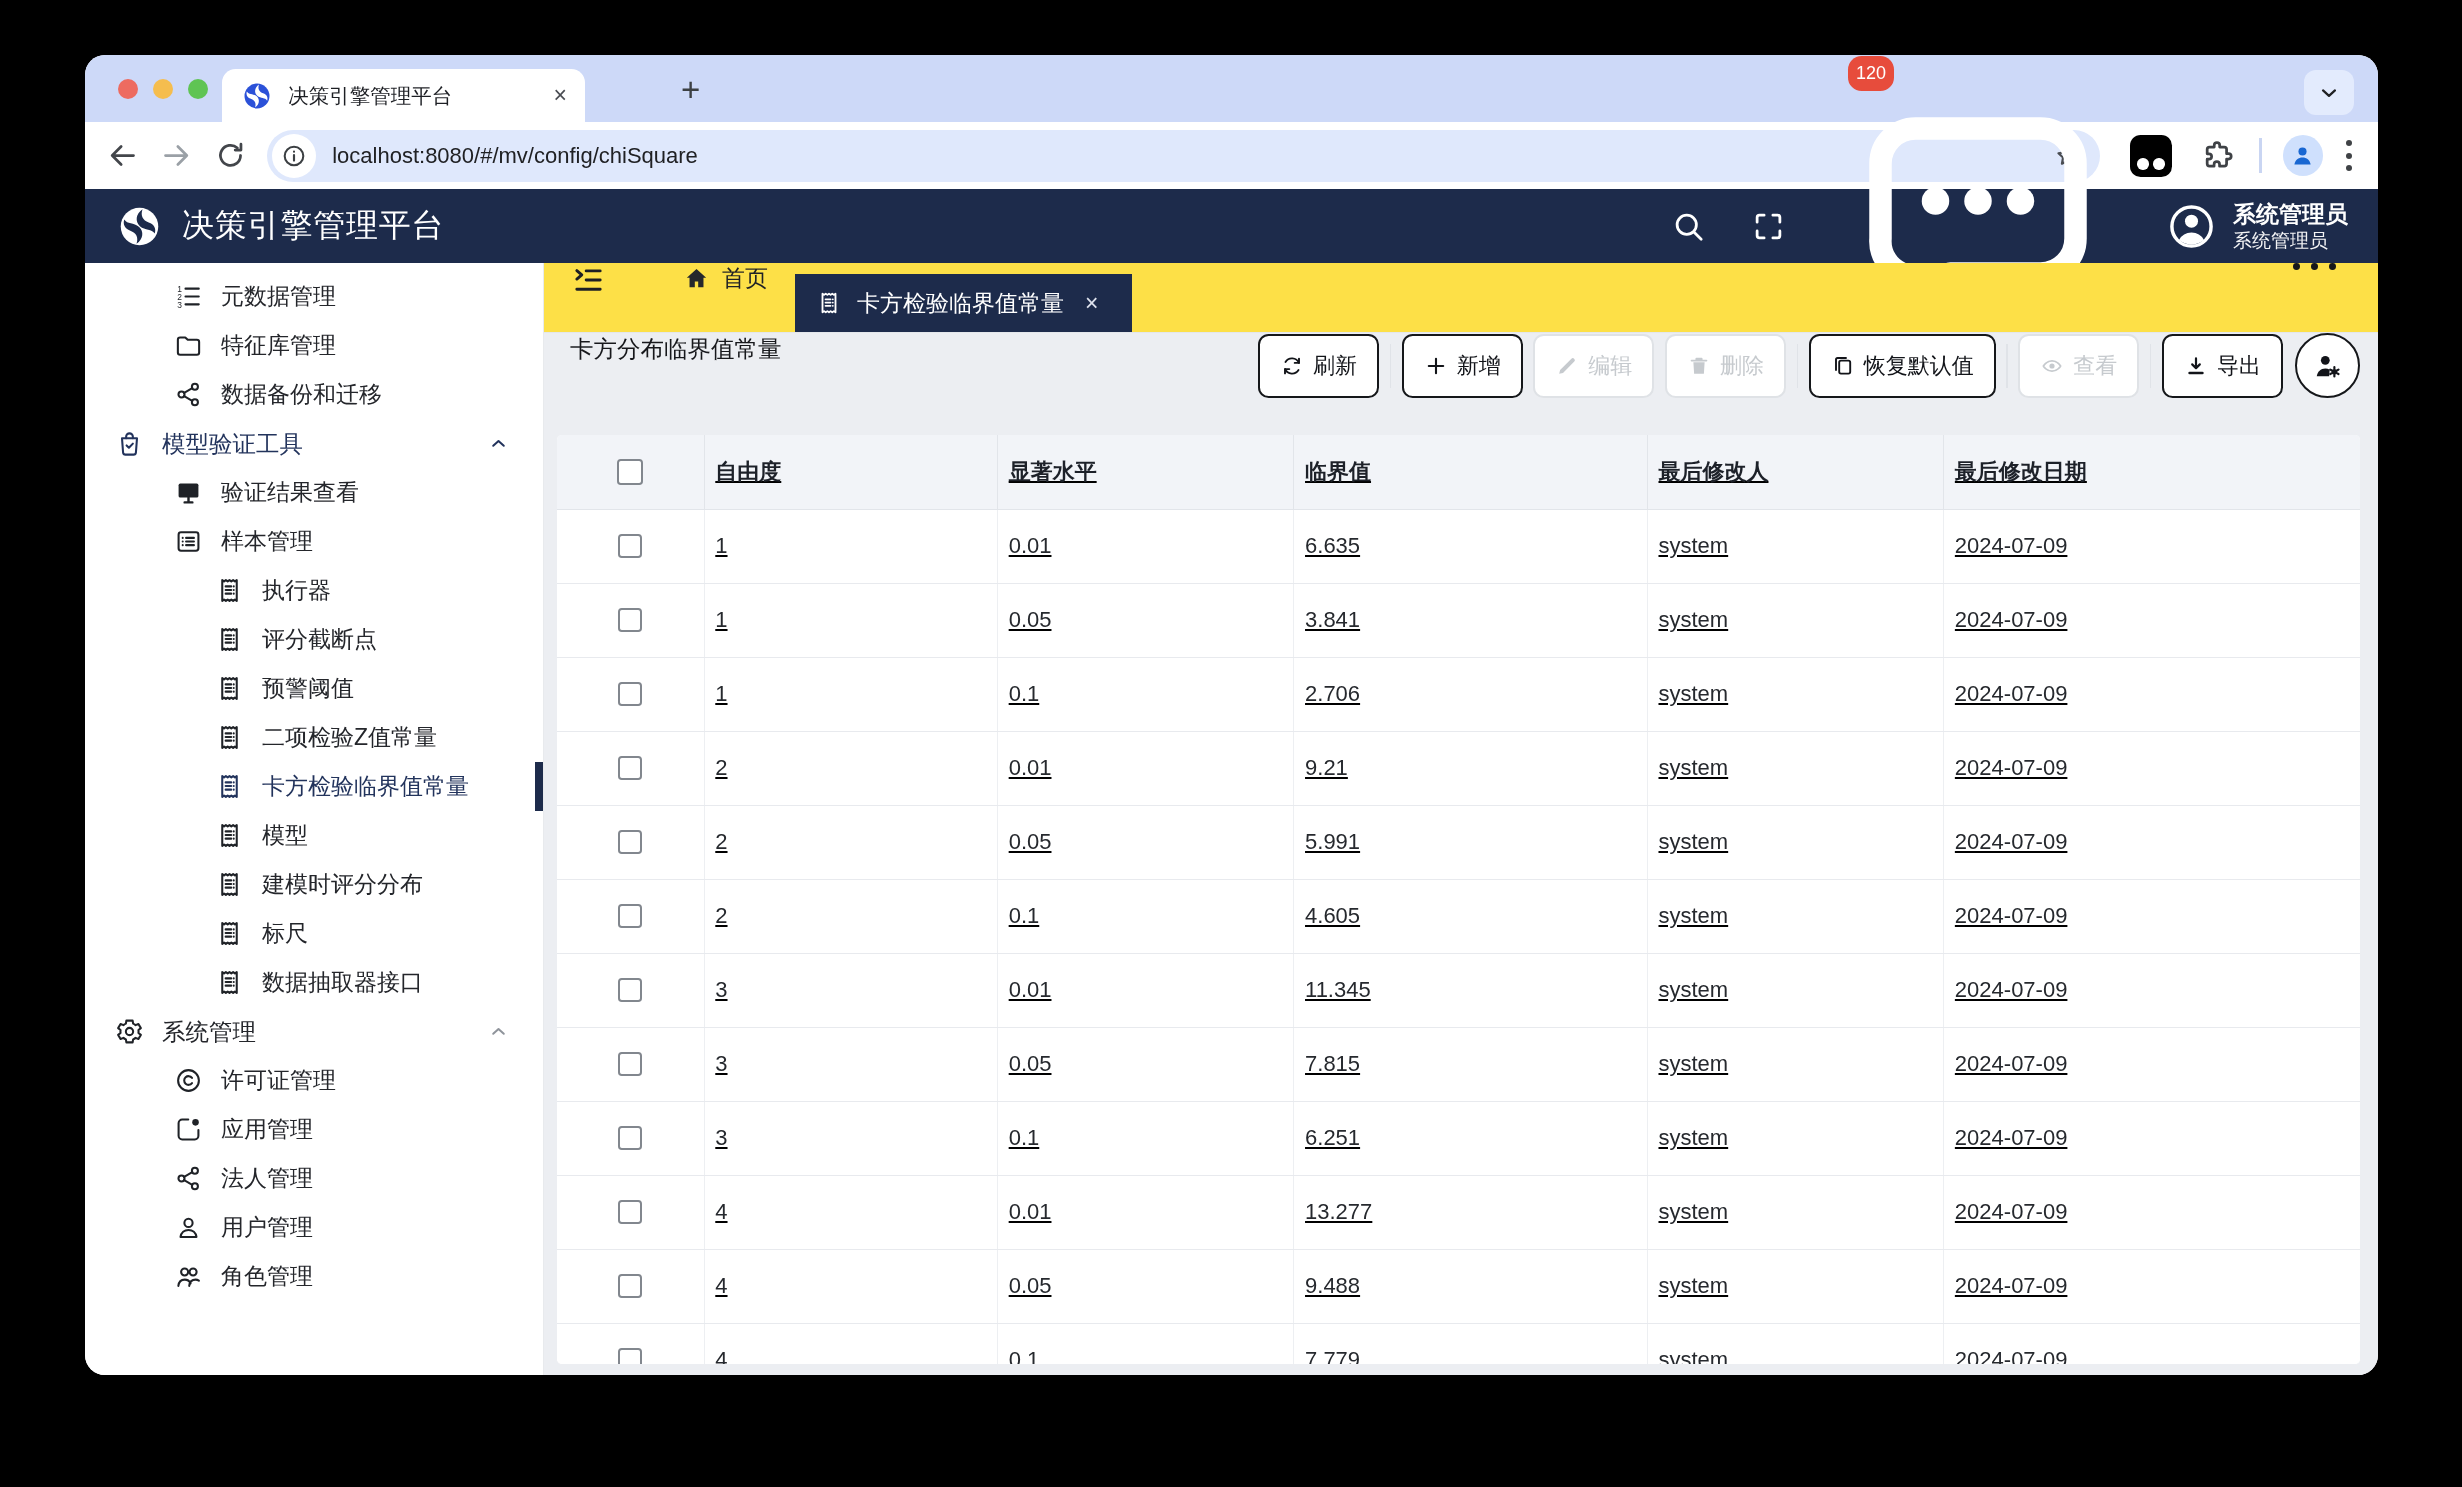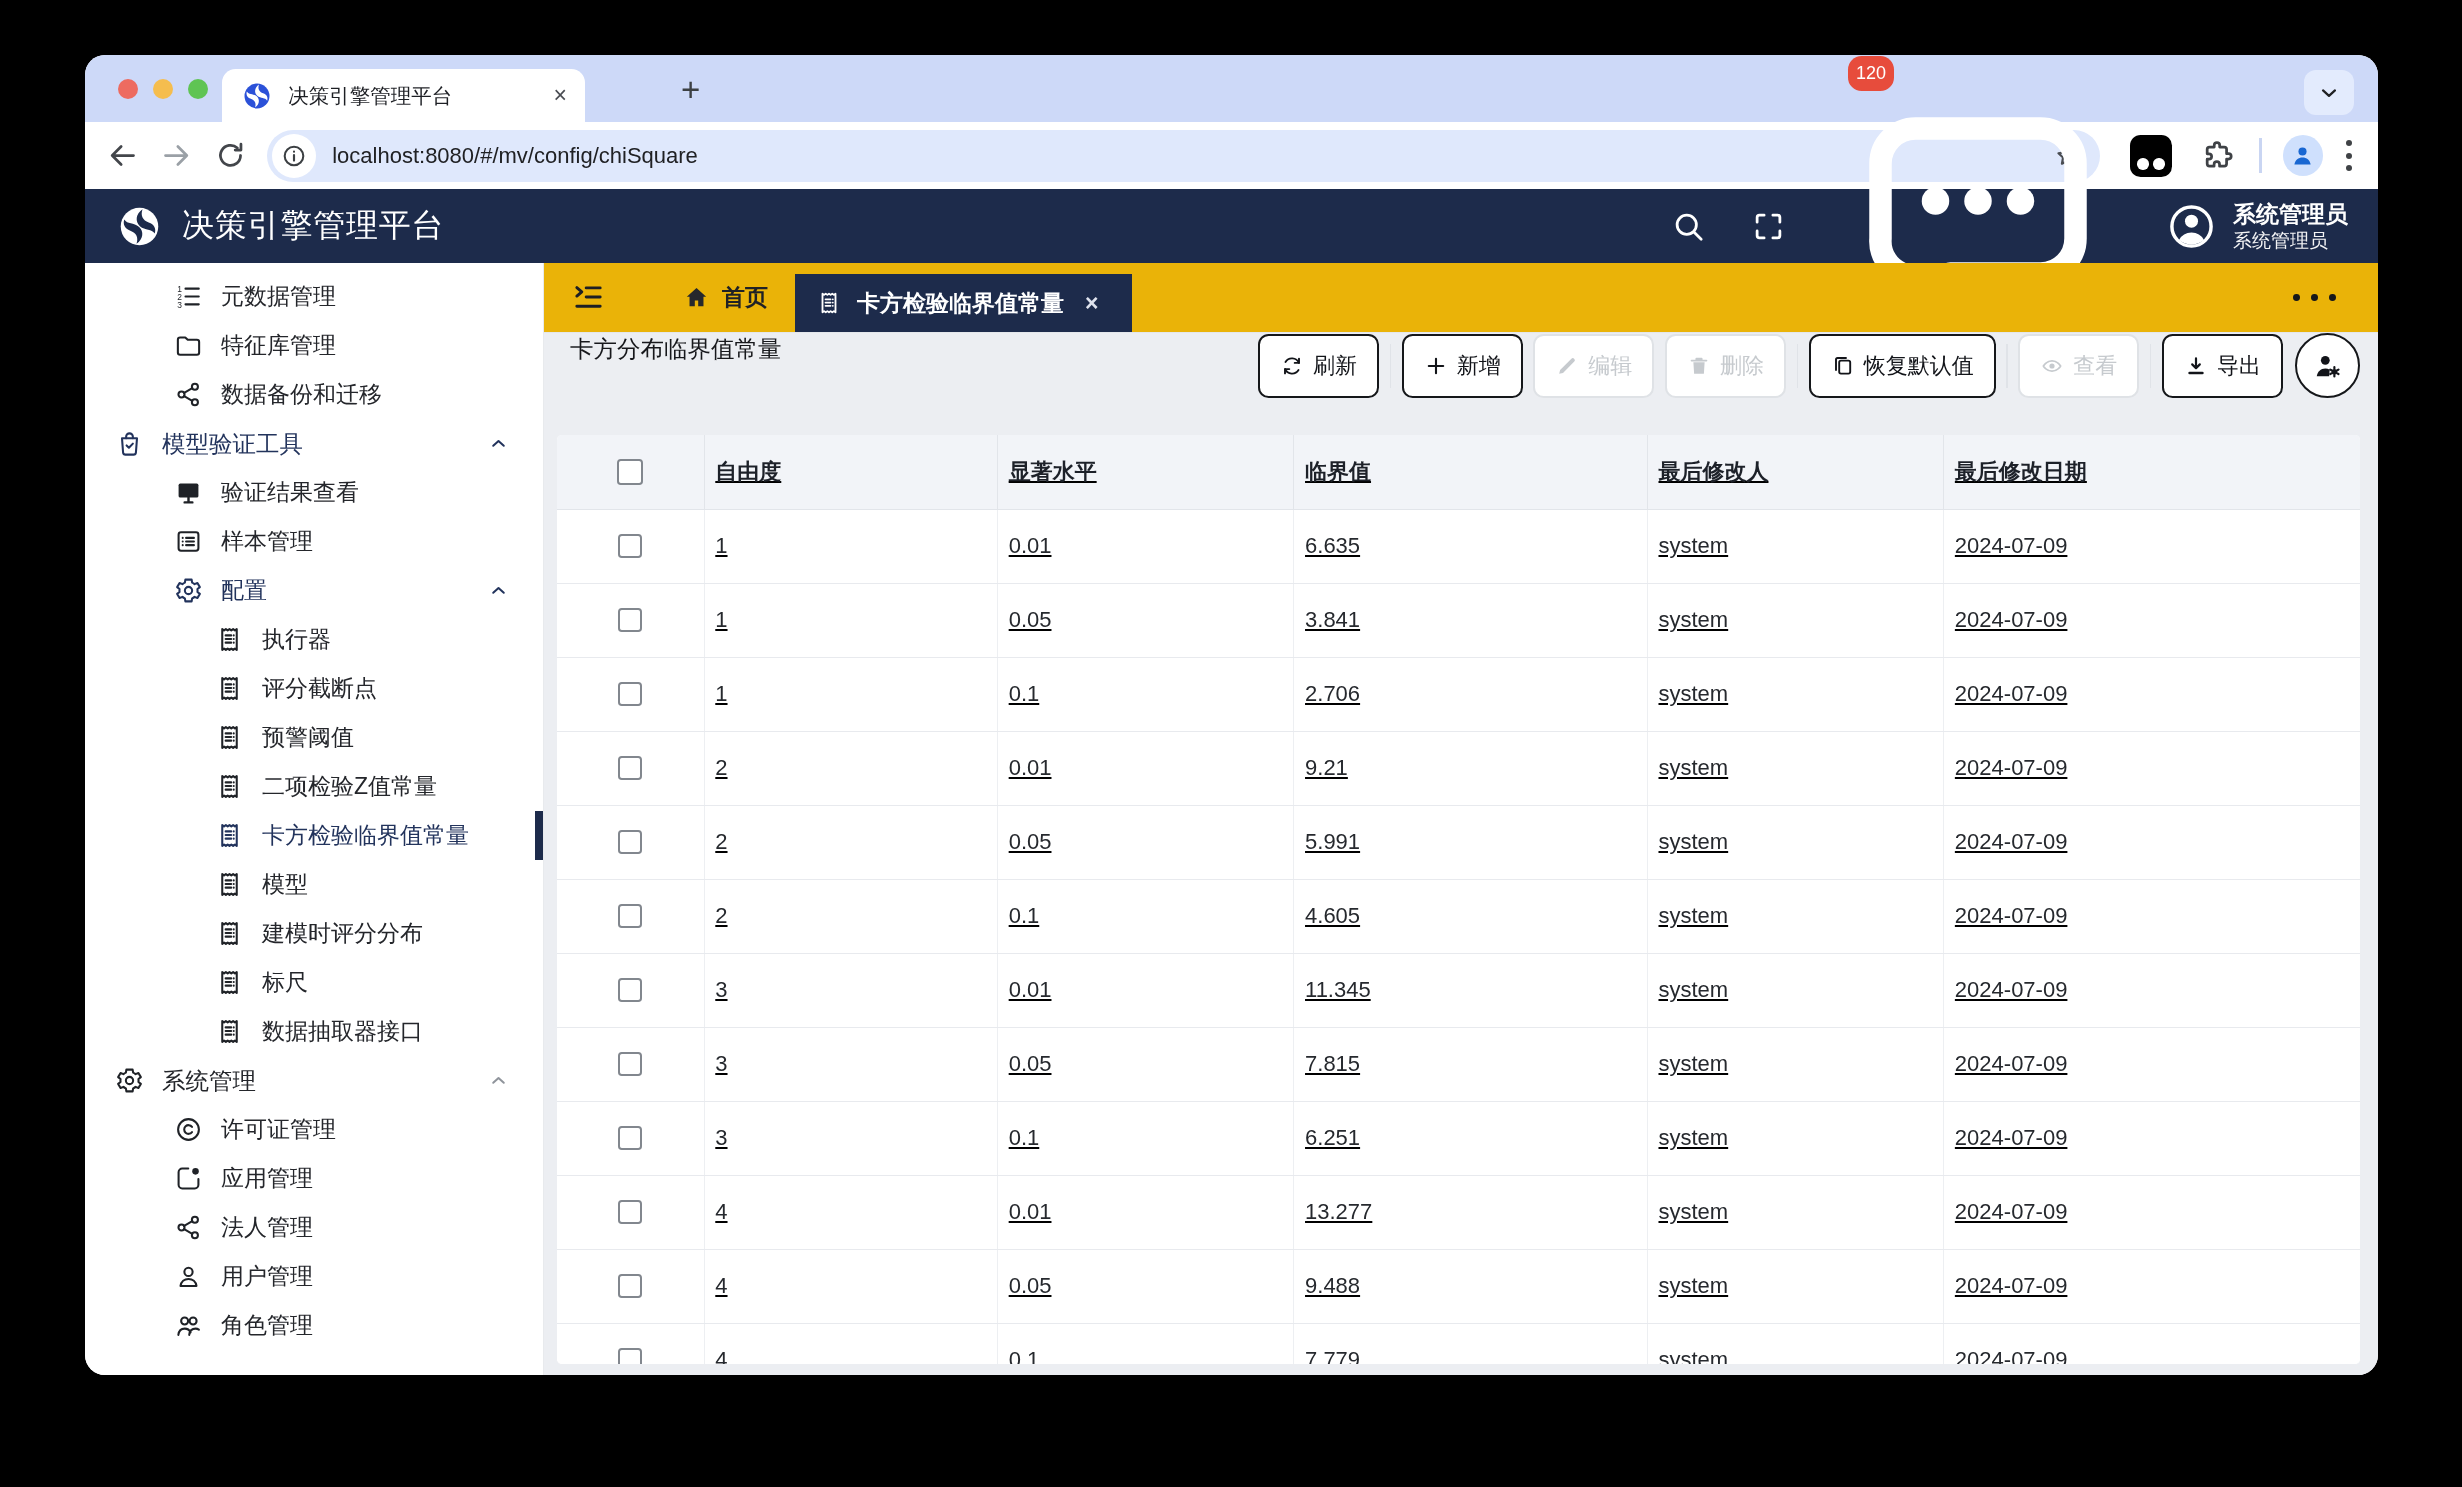--- a/index.html
+++ b/index.html
@@ -74,21 +74,21 @@
   .s-item.lvl2 { padding-left:89px; }
   .s-item.lvl3 { padding-left:130px; }
   .s-item.active { color:#22335c; }
   .s-item.active .icon { color:#22335c; }
   .s-item.active .s-label { font-weight:400; }
   .s-item .chev { margin-left:auto; margin-right:33px; width:23px; height:23px; color:#8f949b; flex:none; }
   .s-ind { position:absolute; right:0; top:0; width:7.6px; height:49px; background:#1d2b4b; }
 
   
   .content { flex:1; display:flex; flex-direction:column; min-width:0; background:#eceef2; }
-  .tabbar { height:70px; background:#eab308; border-bottom:1.5px solid #e4e7eb; display:flex; align-items:center; flex:none; position:relative;font-weight:bold; }
+  .tabbar { height:70px; background:#fde047; border-bottom:1.5px solid #e4e7eb; display:flex; align-items:flex-start; flex:none; position:relative; }
   .fold-ic { width:35px; height:35px; color:#1d1f24; margin-left:27px; }
   .crumb-home { display:flex; align-items:center; margin-left:65px; }
   .crumb-home .icon { width:27px; height:27px; color:#26282c; }
   .crumb-home span { font-size:23px; color:#1f2126; margin-left:12px; }
   .page-tab { margin-left:27px; align-self:flex-end; height:58px; min-width:337px; background:#1d2b4b; color:#fff;
               display:flex; align-items:center; padding:0 21px; gap:15px; }
   .page-tab .icon { width:26px; height:26px; color:#fff; }
   .page-tab .pt-label { font-size:23px; white-space:nowrap; }
   .page-tab .pt-close { font-size:23px; color:#dfe3ee; margin-left:6px; line-height:1; }
   .tab-ellipsis { margin-left:auto; margin-right:42px; display:flex; gap:11.4px; }
@@ -313,34 +313,20 @@
             <span class="s-label">验证结果查看</span>
           </div>
           <div class="s-item lvl2">
             <span class="icon">
               <svg viewBox="0 0 24 24" fill="none" stroke="currentColor" stroke-width="1.7" stroke-linecap="round" stroke-linejoin="round" xmlns="http://www.w3.org/2000/svg">
                 <rect x="3.8" y="4.4" width="16.4" height="15.2" rx="2"></rect>
                 <path d="M10 9h6.5M10 12h6.5M10 15h6.5M7.2 9h.01M7.2 12h.01M7.2 15h.01"></path>
               </svg>
             </span>
             <span class="s-label">样本管理</span>
-          </div>
-          <div class="s-item lvl2 active">
-            <span class="icon">
-              <svg viewBox="0 0 24 24" fill="none" stroke="currentColor" stroke-width="1.7" stroke-linecap="round" stroke-linejoin="round" xmlns="http://www.w3.org/2000/svg">
-                <circle cx="12" cy="12" r="3"></circle>
-                <path d="M19.4 13.2a7.6 7.6 0 0 0 0-2.4l2-1.6-2-3.4-2.4.9a7.6 7.6 0 0 0-2-1.2L14.6 3h-5.2l-.4 2.5a7.6 7.6 0 0 0-2 1.2l-2.4-.9-2 3.4 2 1.6a7.6 7.6 0 0 0 0 2.4l-2 1.6 2 3.4 2.4-.9a7.6 7.6 0 0 0 2 1.2l.4 2.5h5.2l.4-2.5a7.6 7.6 0 0 0 2-1.2l2.4.9 2-3.4z"></path>
-              </svg>
-            </span>
-            <span class="s-label">配置</span>
-            <span class="icon chev">
-              <svg viewBox="0 0 24 24" fill="none" stroke="currentColor" stroke-width="1.7" stroke-linecap="round" stroke-linejoin="round" xmlns="http://www.w3.org/2000/svg">
-                <path d="M6.5 14.4l5.5-5 5.5 5" stroke-width="2.1"></path>
-              </svg>
-            </span>
           </div>
           <div class="s-item lvl3">
             <span class="icon">
               <svg viewBox="0 0 24 24" fill="none" stroke="currentColor" stroke-width="1.7" stroke-linecap="round" stroke-linejoin="round" xmlns="http://www.w3.org/2000/svg">
                 <path d="M6 3.4l1.5 1.1L9 3.4l1.5 1.1L12 3.4l1.5 1.1L15 3.4l1.5 1.1L18 3.4v17.2l-1.5-1.1L15 20.6l-1.5-1.1L12 20.6l-1.5-1.1L9 20.6l-1.5-1.1L6 20.6z"></path>
                 <path d="M8.8 8.6h4.6M8.8 11.6h4.6M8.8 14.6h4.6M15.5 8.6h.01M15.5 11.6h.01M15.5 14.6h.01"></path>
               </svg>
             </span>
             <span class="s-label">执行器</span>
           </div>

